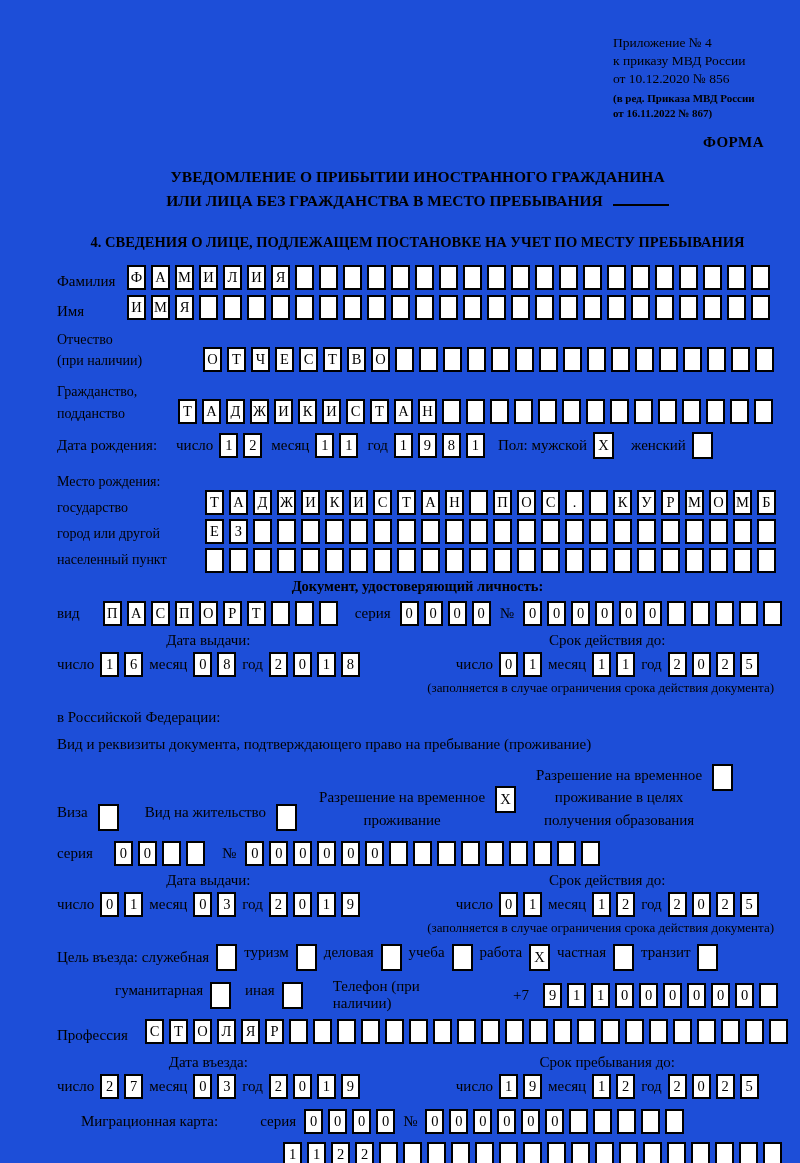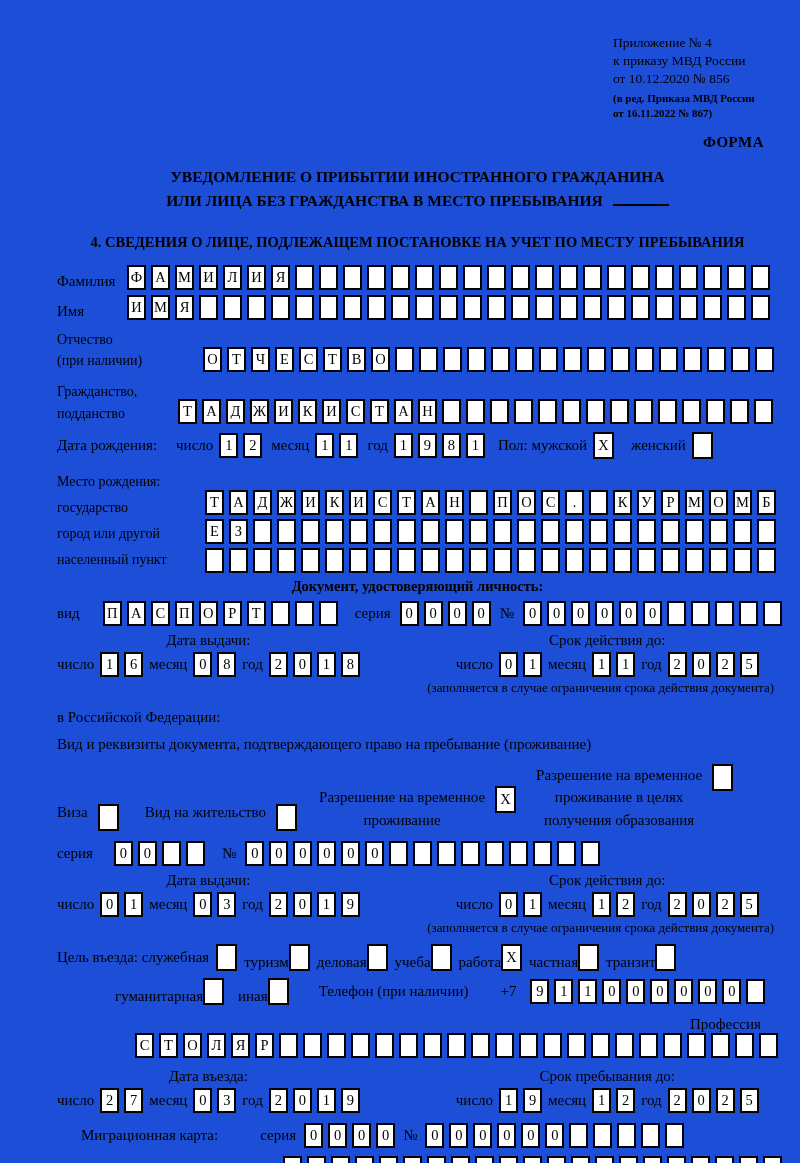--- a/index.html
+++ b/index.html
@@ -35,21 +35,21 @@
   .dates { display:flex; margin-top:6px; }
   .dgroup .dhead { font-size:15px; text-align:center; margin-bottom:3px; }
   .dline { display:flex; align-items:center; gap:6px; font-size:15px; }
   .note { font-size:13px; text-align:right; padding-right:4px; margin-top:3px; margin-bottom:8px; }
   .dochead { text-align:center; font-weight:bold; font-size:14.5px; margin:4px 0 6px 0; }
   .intro { font-size:15px; line-height:1.8; margin-top:4px; }
   
   .opts { display:flex; align-items:flex-end; margin-top:6px; margin-bottom:10px; }
   .opt { display:flex; align-items:flex-start; gap:10px; font-size:15px; }
   .optlines { text-align:center; line-height:1.5; } .gap2{ margin-left:26px; } .gap3{ margin-left:22px; } .gap4{ margin-left:20px; }
-  .pitem { display:inline-flex; align-items:flex-end; }
+  .pitem { display:inline-flex; align-items:flex-start; gap:7px; }
   .purpose { align-items:center; gap:9px; font-size:15px; }
   .indent { margin-left:58px; gap:14px; }
   .mig { align-items:center; gap:8px; font-size:15px; }
   .inl { display:inline-flex; align-items:center; gap:6px; }
 </style>
 </head>
 <body>
 
 <div class="page">
 
@@ -598,21 +598,21 @@
         <span class="cell">0</span>
         <span class="cell">0</span>
         <span class="cell">0</span>
         <span class="cell">0</span>
         <span class="cell">0</span>
         <span class="cell">0</span>
         <span class="cell"></span>
       </span>
   </div>
 
-  <div class="row" style="margin-top:7px;flex-direction:column;">
+  <div class="row" style="margin-top:7px;">
     <div class="lbl w71" style="width:88px;">Профессия</div>
     <div class="boxes">
         <span class="cell">С</span>
         <span class="cell">Т</span>
         <span class="cell">О</span>
         <span class="cell">Л</span>
         <span class="cell">Я</span>
         <span class="cell">Р</span>
         <span class="cell"></span>
         <span class="cell"></span>

